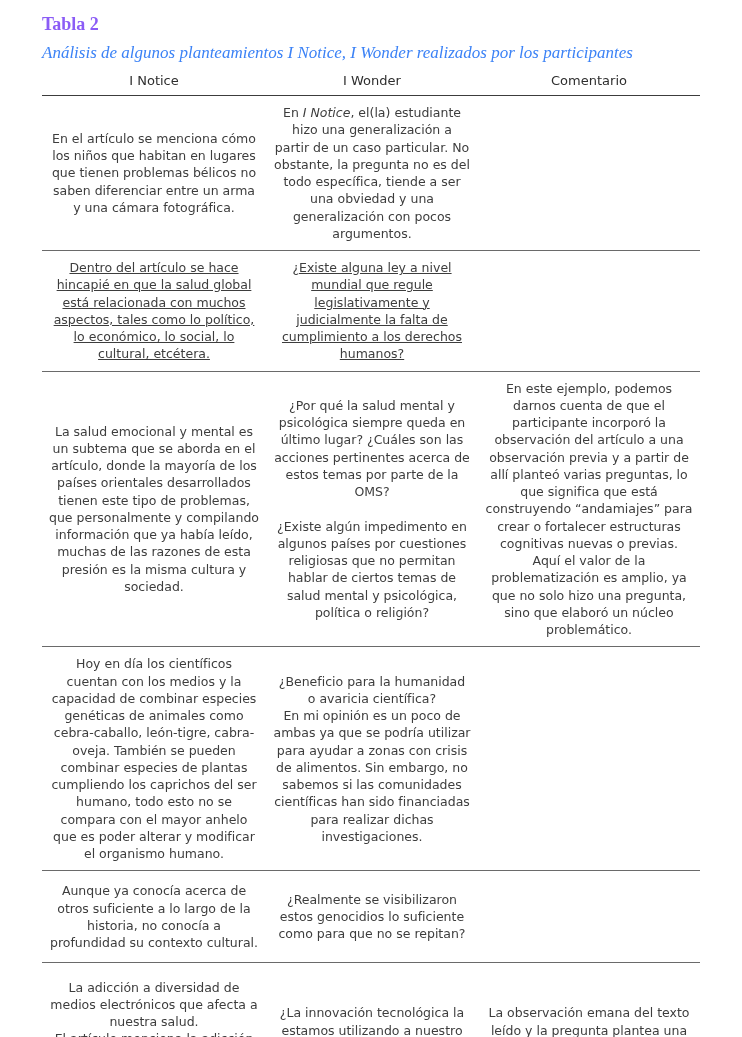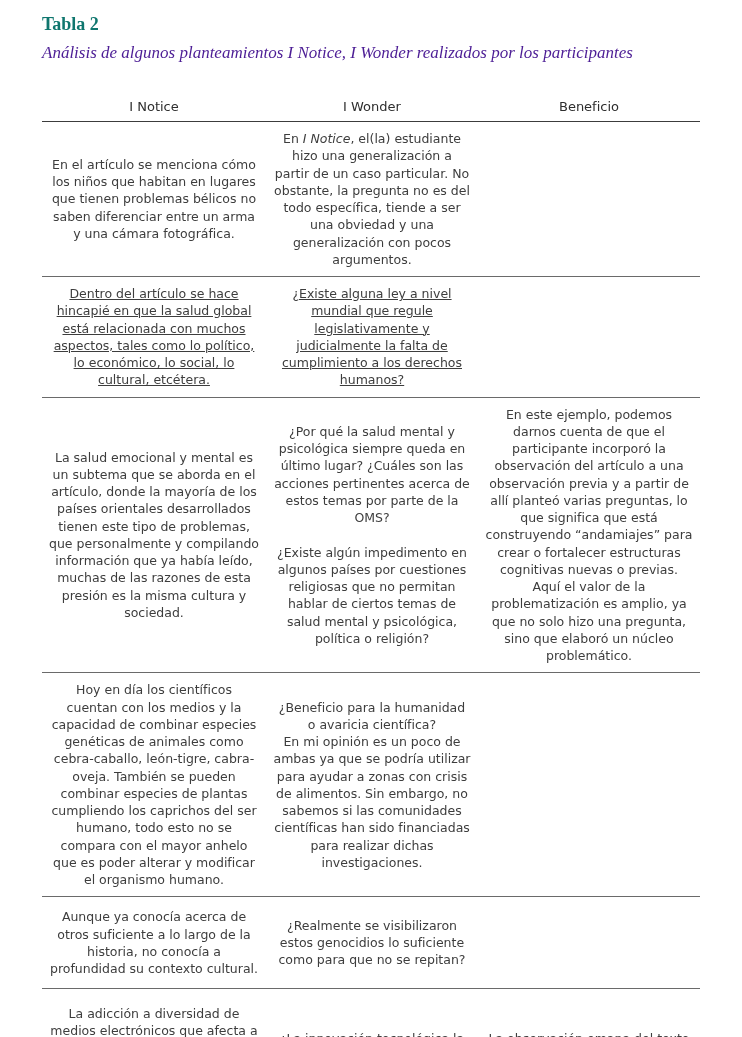--- a/index.html
+++ b/index.html
@@ -14,29 +14,29 @@
     box-sizing: border-box;
     padding: 14px 42px 10px 42px;
     background: #ffffff;
     font-family: "DejaVu Sans", "Liberation Sans", sans-serif;
     color: #3d3d3d;
   }
   .table-label {
     font-family: "Liberation Serif", "DejaVu Serif", serif;
     font-weight: bold;
     font-size: 18px;
-    color: #0f766e;
+    color: #8b5cf6;
     margin: 0 0 8px 0;
   }
   .table-caption {
     font-family: "Liberation Serif", "DejaVu Serif", serif;
     font-style: italic;
     font-size: 17px;
-    color: #4c1d95;
-    margin: 0 0 30px 0;
+    color: #3b82f6;
+    margin: 0 0 4px 0;
   }
   .itable {
     width: 100%;
   }
   .thead, .trow {
     display: grid;
     grid-template-columns: 224px 212px 1fr;
   }
   .thead {
     border-bottom: 1.5px solid #3c3c3c;
@@ -82,21 +82,21 @@
 
   <p class="table-label">Tabla 2</p>
 
   <p class="table-caption">Análisis de algunos planteamientos I Notice, I Wonder realizados por los participantes</p>
 
   <div class="itable">
 
     <div class="thead">
       <div class="th">I Notice</div>
       <div class="th">I Wonder</div>
-      <div class="th">Beneficio</div>
+      <div class="th">Comentario</div>
     </div>
 
     <div id="rows-body">
         <div class="trow">
           <div class="cell">
             <div class="cell-text">En el artículo se menciona cómo los niños que habitan en lugares que tienen problemas bélicos no saben diferenciar entre un arma y una cámara fotográfica.</div>
           </div>
           <div class="cell">
             <div class="cell-text">En <i>I Notice</i>, el(la) estudiante hizo una generalización a partir de un caso particular. No obstante, la pregunta no es del todo específica, tiende a ser una obviedad y una generalización con pocos argumentos.</div>
           </div>

